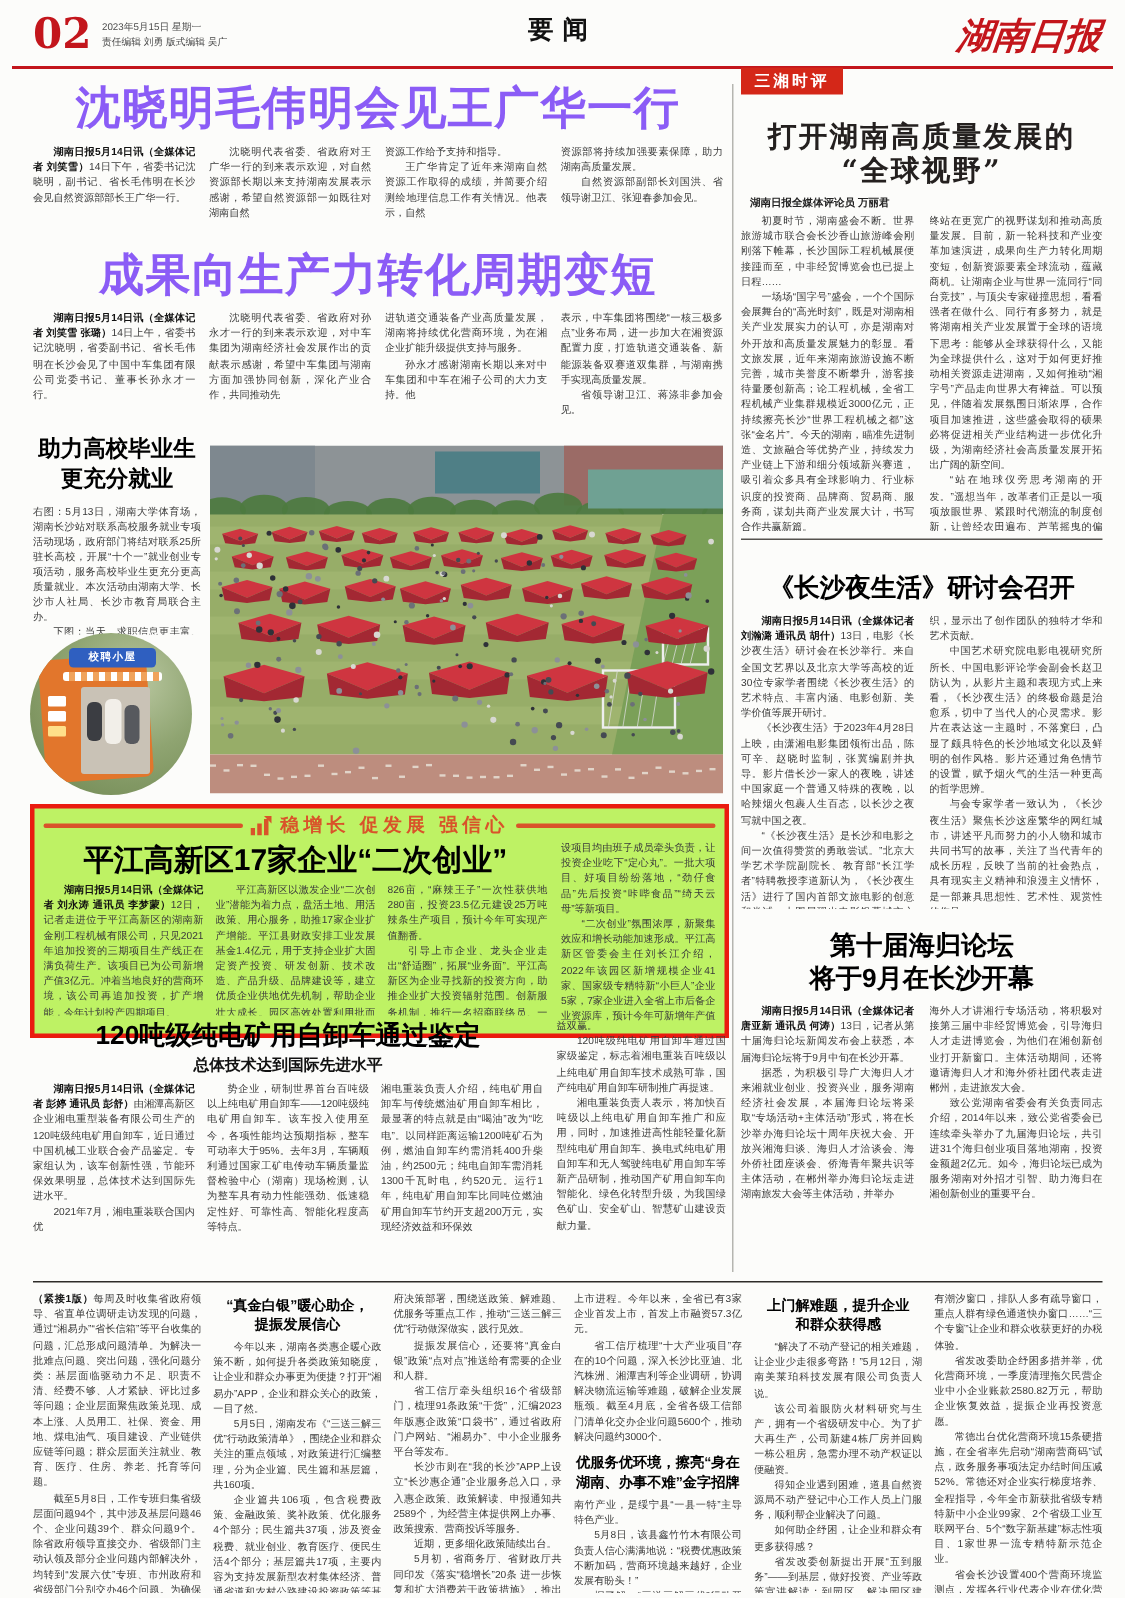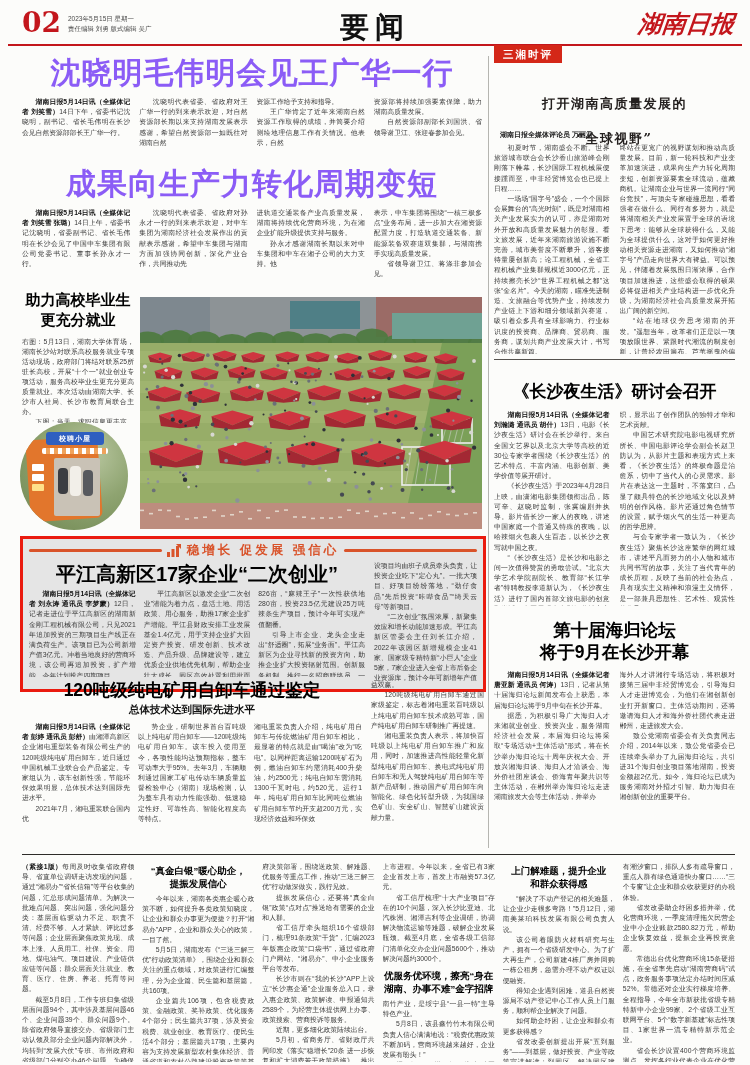--- a/index.html
+++ b/index.html
@@ -14,43 +14,43 @@
   .lead-bold{font-weight:bold;color:#111;}
   .headline-xl{font-weight:bold;color:#8b5cf6;text-align:center;font-size:30px;line-height:34px;
                letter-spacing:1px;margin:0;}
   .headline-lg{font-weight:bold;color:#000;text-align:center;font-size:19px;line-height:22px;margin:0;}
   .headline-md{font-weight:bold;color:#000;text-align:center;font-size:16.5px;line-height:20px;margin:0;}
   .kicker{font-weight:bold;color:#111;text-align:center;font-size:10.5px;margin:0;}
   .subhead{font-weight:bold;color:#111;text-align:center;font-size:10.5px;margin:0;}
   .vline{width:1px;background:#b5b5b0;}
   .hline{height:1px;background:#55524e;}
   .serif-head{font-family:"DejaVu Serif","Liberation Serif",serif;font-weight:bold;color:#24201f;
-              text-align:center;font-size:13px;line-height:23px;letter-spacing:1.5px;margin:12px;}
+              text-align:center;font-size:19px;line-height:23px;letter-spacing:1.5px;margin:0;}
   .red-label{background:#d42718;color:#fff;font-weight:bold;font-size:10.5px;line-height:16px;
              padding:1px 9px;display:inline-block;letter-spacing:2px;}
   .byline{font-size:7px;font-weight:bold;color:#222;}
   .bcol-head{font-weight:bold;color:#000;font-size:9.5px;line-height:13px;text-align:center;margin:2px 0 4px 0;}
   .banner{display:flex;align-items:center;gap:5px;margin:3px 6px 0 6px;}
   .banner-line{flex:1;height:2.5px;background:#d9532a;border-radius:2px;}
   .banner-text{color:#d9532a;font-weight:bold;font-size:12.5px;letter-spacing:3px;white-space:nowrap;}
-  .redbox{border:3px solid #ea1b0f;box-sizing:border-box;background:#e5e5e5;}
+  .redbox{border:3px solid #ea1b0f;box-sizing:border-box;background:#bef264;}
   .caption{font-size:6.8px;line-height:10px;text-align:justify;color:#3a3a3a;}
   .inset{border-radius:50%;overflow:hidden;background:radial-gradient(circle at 65% 30%,#b9c7a0 0%,#8fa471 45%,#6d854f 100%);}
   .masthead{color:#c3161c;font-family:"DejaVu Serif","Liberation Serif",serif;font-weight:bold;
             font-style:italic;font-size:24px;transform:skewX(-6deg);}
 </style>
 </head>
 <body>
 
 <div class="abs" style="left:22px;top:6px;font-size:28px;font-weight:bold;color:#c3161c;font-family:'DejaVu Serif',serif;">02</div>
 <div class="abs" style="left:68px;top:14px;font-size:6.5px;line-height:10px;color:#4a4a4a;">
   <div>2023年5月15日 星期一</div>
   <div>责任编辑 刘勇 版式编辑 吴广</div>
 </div>
-<div class="abs" style="left:0;right:0;top:8px;text-align:center;font-size:29px;font-weight:bold;color:#111;font-family:'DejaVu Serif','Liberation Serif',serif;letter-spacing:6px;">要闻</div>
+<div class="abs" style="left:0;right:0;top:8px;text-align:center;font-size:17px;font-weight:bold;color:#111;font-family:'DejaVu Serif','Liberation Serif',serif;letter-spacing:6px;">要闻</div>
 <div class="abs masthead" style="right:16px;top:8px;">湖南日报</div>
 <div class="abs" style="left:8px;top:44px;width:734px;height:2px;background:#c3161c;"></div>
 
 <div class="abs vline" style="left:488px;top:56px;height:792px;"></div>
 
 <h1 class="abs headline-xl" style="left:22px;top:56px;width:460px;">沈晓明毛伟明会见王广华一行</h1>
 <div class="abs cols bodytext" style="left:22px;top:97px;width:460px;height:66px;">
   <div class="col">
     <p class="para"><span class="lead-bold">湖南日报5月14日讯（全媒体记者 刘笑雪）</span><span>14日下午，省委书记沈晓明，副书记、省长毛伟明在长沙会见自然资源部部长王广华一行。</span></p>
   </div>

